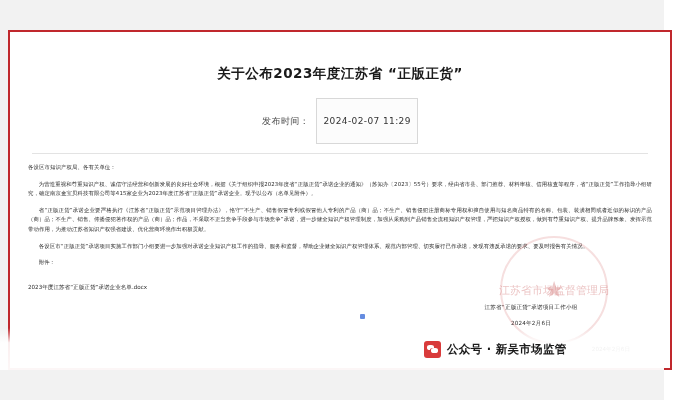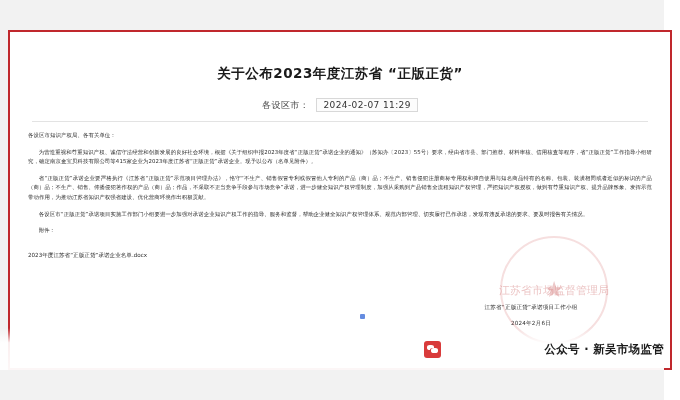--- a/index.html
+++ b/index.html
@@ -53,21 +53,21 @@
   .pubtime {
     text-align: center;
     color: #4a4a4a;
     font-size: 9px;
     margin-top: 12px;
     letter-spacing: 0.4px;
   }
   .pubtime .datebox {
     display: inline-block;
     border: 1px solid #d8d8d8;
-    padding: 1px 6px;
+    padding: 17px 6px;
     margin-left: 4px;
     color: #333;
     background: #fcfcfc;
   }
   .rule {
     margin: 9px 4px 0 4px;
     height: 1px;
     background: #e3e3e3;
   }
   .body {
@@ -167,21 +167,20 @@
     position: absolute;
     left: 0;
     bottom: 30px;
     width: 100%;
     height: 42px;
     background: linear-gradient(to bottom, rgba(255,255,255,0.0), rgba(255,255,255,0.92) 35%, rgba(255,255,255,0.96));
     display: flex;
     align-items: center;
     padding-left: 424px;
     box-sizing: border-box;
-    justify-content: space-between;
   }
   .account-icon {
     width: 17px;
     height: 17px;
     background: #d93b3b;
     border-radius: 3px;
     position: relative;
     flex: none;
     margin-right: 6px;
   }
@@ -219,21 +218,21 @@
 <div class="page">
 
   <div class="doc">
     <div class="doc-inner">
 
       <div class="title">
         <span class="l1">关于公布2023年度江苏省 “正版正货”</span>
       </div>
 
       <div class="pubtime">
-        <span>各设区市：</span>
+        <span>发布时间：</span>
         <span class="datebox">2024-02-07 11:29</span>
       </div>
 
       <div class="rule"></div>
 
       <div class="body">
         <p class="noindent">各设区市知识产权局、各有关单位：</p>
         <p>为营造重视和尊重知识产权、诚信守法经营和创新发展的良好社会环境，根据《关于组织申报2023年度省“正版正货”承诺企业的通知》（苏知办〔2023〕55号）要求，经由省市县、部门推荐、材料审核、信用核查等程序，省“正版正货”工作指导小组研究，确定南京金宝贝科技有限公司等415家企业为2023年度江苏省“正版正货”承诺企业。现予以公布（名单见附件）。</p>
         <p>省“正版正货”承诺企业要严格执行《江苏省“正版正货”示范项目管理办法》，恪守“不生产、销售假冒专利或假冒他人专利的产品（商）品；不生产、销售侵犯注册商标专用权和擅自使用与知名商品特有的名称、包装、装潢相同或者近似的标识的产品（商）品；不生产、销售、传播侵犯著作权的产品（商）品；作品，不采取不正当竞争手段参与市场竞争”承诺，进一步健全知识产权管理制度，加强从采购到产品销售全流程知识产权管理，严把知识产权授权，做到有尊重知识产权、提升品牌形象、发挥示范带动作用，为推动江苏省知识产权强省建设、优化营商环境作出积极贡献。</p>
         <p>各设区市“正版正货”承诺项目实施工作部门小组要进一步加强对承诺企业知识产权工作的指导、服务和监督，帮助企业健全知识产权管理体系、规范内部管理、切实履行已作承诺，发现有违反承诺的要求、要及时报告有关情况。</p>

